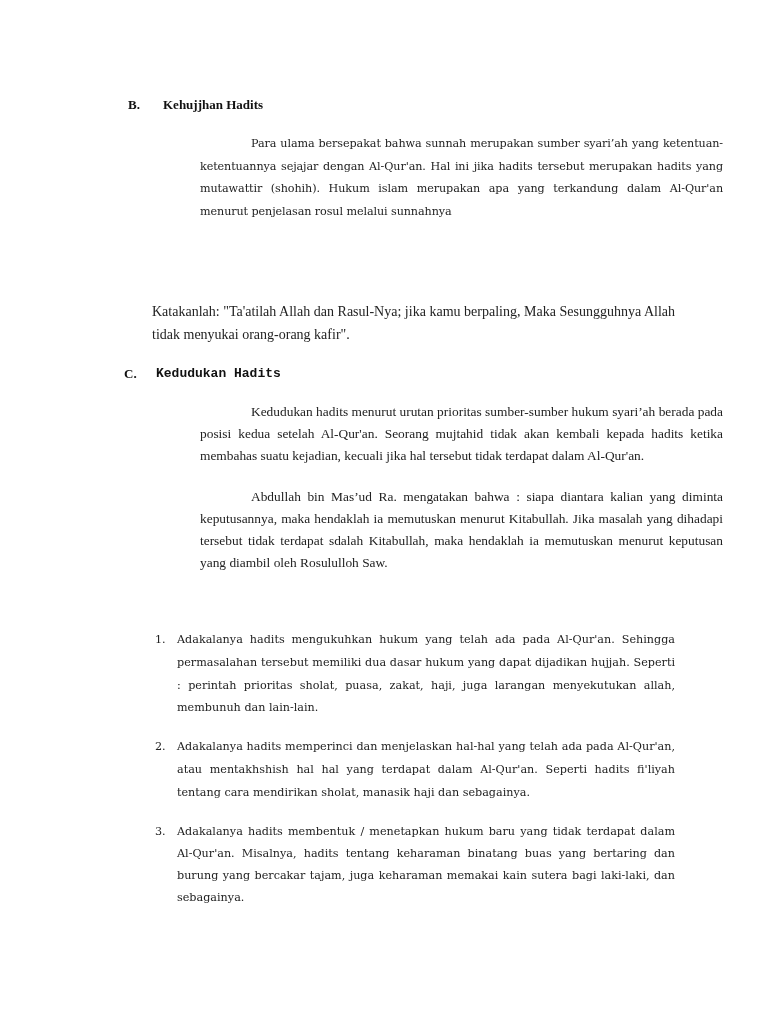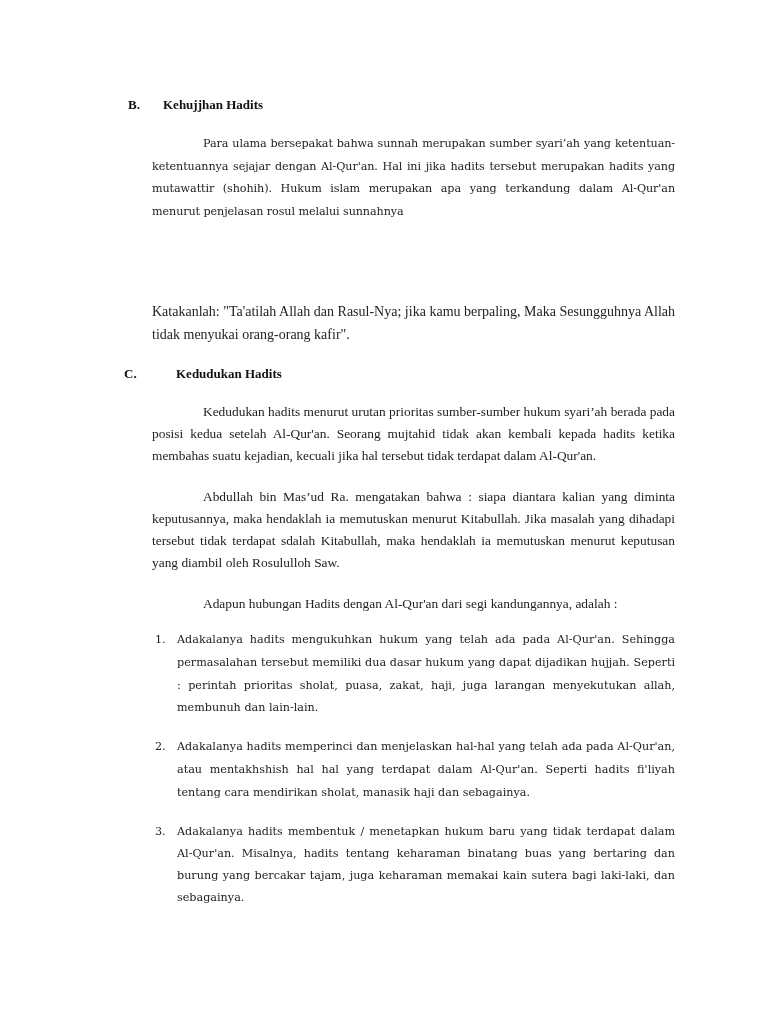--- a/index.html
+++ b/index.html
@@ -4,21 +4,21 @@
 <style>
   html, body { margin: 0; padding: 0; background: #ffffff; }
   body { width: 768px; height: 1024px; position: relative; overflow: hidden; color: #1a1a1a; }
   .page { position: absolute; left: 0; top: 0; width: 768px; height: 1024px; background: #fff; }
   .heading { position: absolute; font-family: "Liberation Serif", serif; font-weight: bold; font-size: 13px; color: #111; }
   .heading .lbl { position: absolute; left: 0; top: 0; }
   .heading .ttl { position: absolute; top: 0; white-space: nowrap; }
   .para { position: absolute; left: 152px; width: 523px; font-size: 12.5px; line-height: 22.5px; text-align: justify; color: #222; }
   .para.cambria { font-family: "DejaVu Serif", serif; font-size: 11.2px; letter-spacing: -0.1px; }
   .para.times { font-family: "Liberation Serif", serif; font-size: 14px; }
-  .indent { text-indent: 51px; }
+  .indent { text-indent: 51px; margin-left: 48px; }
   .list { position: absolute; left: 155px; width: 520px; font-family: "DejaVu Serif", serif; font-size: 11.2px; line-height: 22.8px; color: #222; }
   .li { position: relative; padding-left: 22px; text-align: justify; }
   .li .num { position: absolute; left: 0; top: 0; }
 </style>
 </head>
 <body>
 
 <div class="page">
 
   <div class="heading" style="left:128px; top:97px;">
@@ -26,28 +26,27 @@
     <span class="ttl" style="left:35px;">Kehujjhan Hadits</span>
   </div>
 
   <div class="para cambria indent" style="top:133px;">Para ulama bersepakat bahwa sunnah merupakan sumber syari’ah yang ketentuan-ketentuannya sejajar dengan Al-Qur'an. Hal ini jika hadits tersebut merupakan hadits yang mutawattir (shohih). Hukum islam merupakan apa yang terkandung dalam Al-Qur'an menurut penjelasan rosul melalui sunnahnya</div>
 
 
   <div class="para times" style="top:300px; line-height:23px;">Katakanlah: "Ta'atilah Allah dan Rasul-Nya; jika kamu berpaling, Maka Sesungguhnya Allah tidak menyukai orang-orang kafir".</div>
 
   <div class="heading" style="left:124px; top:366px;">
     <span class="lbl">C.</span>
-    <span class="ttl" style="left:52px;">Kedudukan Hadits</span>
+    <span class="ttl" style="left:32px;font-family:Liberation Mono, monospace;">Kedudukan Hadits</span>
   </div>
 
   <div class="para times indent" style="top:486px; font-size:13.4px; line-height:22px;">Abdullah bin Mas’ud Ra. mengatakan bahwa : siapa diantara kalian yang diminta keputusannya, maka hendaklah ia memutuskan menurut Kitabullah. Jika masalah yang dihadapi tersebut tidak terdapat sdalah Kitabullah, maka hendaklah ia memutuskan menurut keputusan yang diambil oleh Rosululloh Saw.</div>
 
   <div class="para times indent" style="top:401px; font-size:13.4px; line-height:22px;">Kedudukan hadits menurut urutan prioritas sumber-sumber hukum syari’ah berada pada posisi kedua setelah Al-Qur'an. Seorang mujtahid tidak akan kembali kepada hadits ketika membahas suatu kejadian, kecuali jika hal tersebut tidak terdapat dalam Al-Qur'an.</div>
 
-  <div class="para times indent" style="top:593px; font-size:13.4px; line-height:22px;">Adapun hubungan Hadits dengan Al-Qur'an dari segi kandungannya, adalah :</div>
 
   <div class="list" style="top:629px;">
     <div class="li">
       <span class="num">1.</span>
       <span>Adakalanya hadits mengukuhkan hukum yang telah ada pada Al-Qur'an. Sehingga permasalahan tersebut memiliki dua dasar hukum yang dapat dijadikan hujjah. Seperti : perintah prioritas sholat, puasa, zakat, haji, juga larangan menyekutukan allah, membunuh dan lain-lain.</span>
     </div>
   </div>
 
   <div class="list" style="top:736px;">
     <div class="li">

